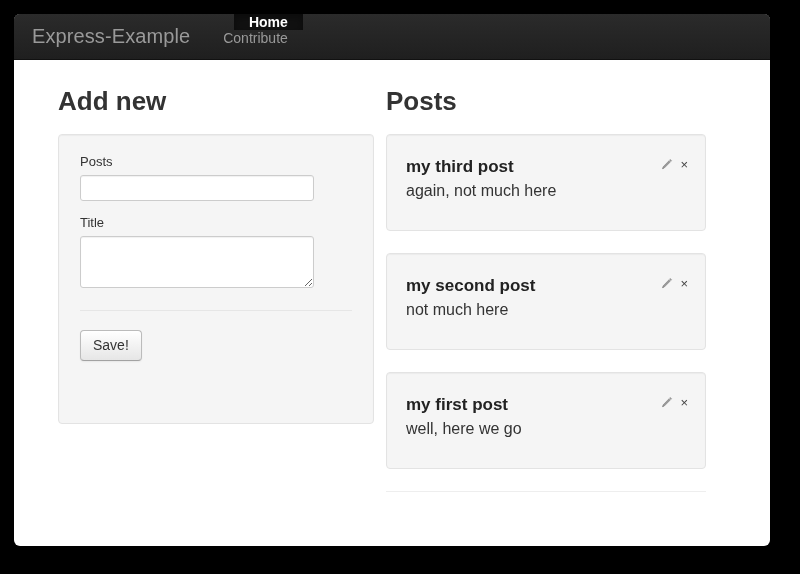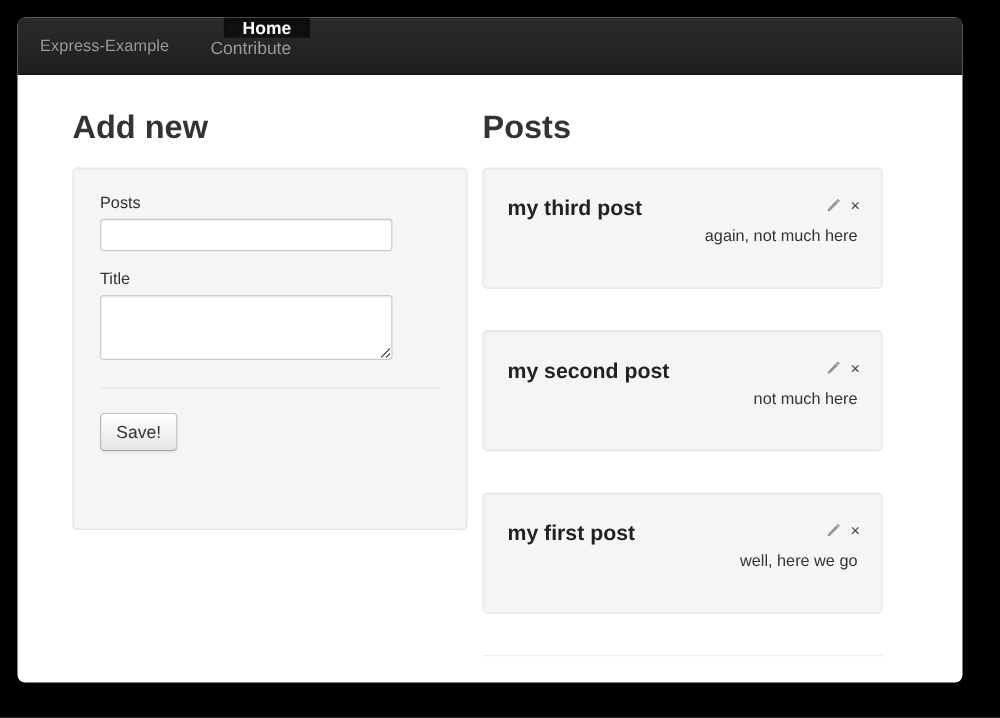--- a/index.html
+++ b/index.html
@@ -42,21 +42,21 @@
     display: flex;
     align-items: stretch;
     box-sizing: border-box;
   }
 
   .brand {
     display: flex;
     align-items: center;
     padding: 0 18px 0 18px;
     color: #999999;
-    font-size: 13px;
+    font-size: 20px;
     font-weight: 400;
     letter-spacing: 0.1px;
     text-decoration: none;
     white-space: nowrap;
   }
 
   .nav-links {
     display: flex;
     align-items: flex-end;
     list-style: none;
@@ -188,38 +188,37 @@
     margin-left: 2px;
     cursor: pointer;
     line-height: 1.4;
   }
 
   
   .post-card {
     position: relative;
     width: 320px;
     height: 97px;
-    margin-bottom: 33px;
+    margin-bottom: 22px;
     padding: 22px 19px 19px 19px;
   }
 
   .post-title {
     font-size: 17px;
     font-weight: bold;
     color: #222222;
     margin: 0 0 4px 0;
     line-height: 1.2;
   }
 
   .post-body {
-    font-size: 13px;
+    font-size: 16px;
     color: #333333;
     margin: 0;
     line-height: 1.3;
-    text-align: right;
   }
 
   .post-actions {
     position: absolute;
     top: 23px;
     right: 17px;
     display: flex;
     align-items: center;
     gap: 7px;
   }

